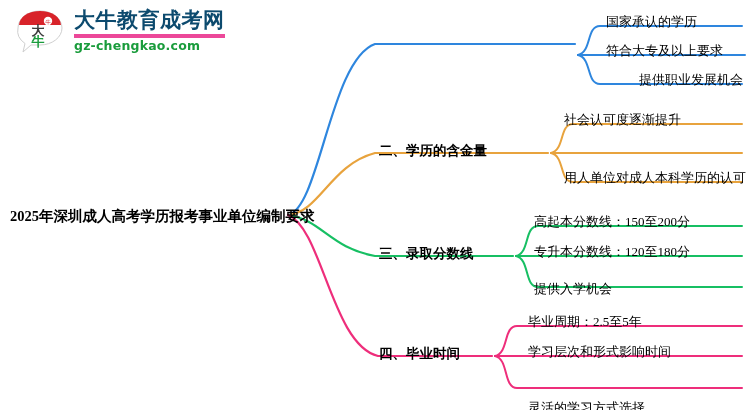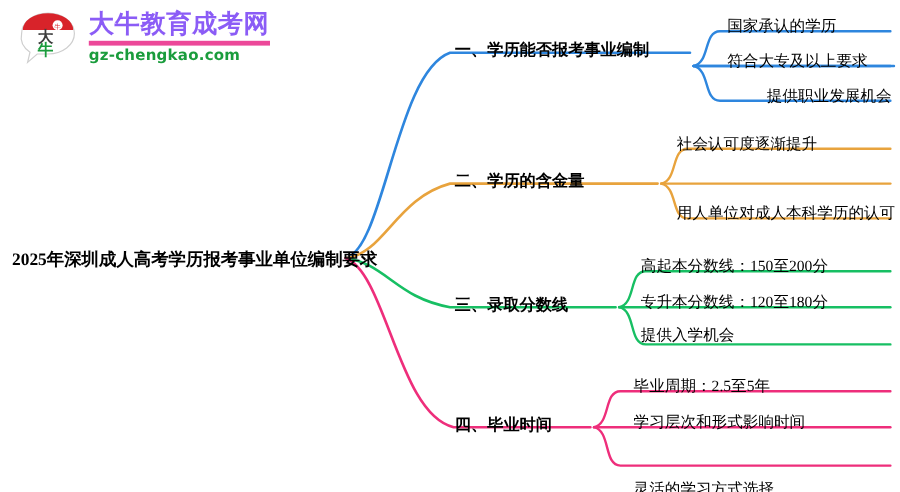--- a/index.html
+++ b/index.html
@@ -10,21 +10,21 @@
     overflow:hidden;
     position:relative;
   }
   #root{position:relative;width:750px;height:410px;}
 
   
   .logo{position:absolute;left:14px;top:8px;display:flex;align-items:center;gap:8px;}
   .logo-mark{position:relative;width:52px;height:46px;flex:0 0 auto;}
   .logo-text{display:flex;flex-direction:column;justify-content:center;line-height:1;}
   .logo-cn{
-    font-size:21px;font-weight:bold;color:#8b5cf6;letter-spacing:.5px;
+    font-size:21px;font-weight:bold;color:#0c4a6e;letter-spacing:.5px;
     font-family:"DejaVu Sans","Liberation Sans",sans-serif;
   }
   .logo-en{
     font-size:12.5px;font-weight:bold;color:#1a9c3c;letter-spacing:.2px;margin-top:3px;
     border-top:4px solid #ec4899;padding-top:2px;
   }
 
   
   svg#wires{position:absolute;left:0;top:0;width:750px;height:410px;}
 
@@ -80,32 +80,31 @@
 
       <path d="M288,215 C322,228 332,345 378,356 L492,356" stroke="#ee2e7b"></path>
       <path d="M495,356 C509,353 503,326 517,326 L742,326" stroke="#ee2e7b" stroke-width="2"></path>
       <path d="M495,356 L742,356" stroke="#ee2e7b" stroke-width="2"></path>
       <path d="M495,356 C509,359 503,388 517,388 L742,388" stroke="#ee2e7b" stroke-width="2"></path>
     </g>
   </svg>
 
   <div class="node title" style="left:10px;top:207px;">2025年深圳成人高考学历报考事业单位编制要求</div>
 
-  <div class="node branch" style="left:379px;top:33px;">一、学历能否报考事业编制</div>
   <div class="node leaf" style="left:606px;top:13px;">国家承认的学历</div>
   <div class="node leaf" style="left:606px;top:42px;">符合大专及以上要求</div>
   <div class="node leaf" style="left:606px;top:71px;margin-left:33px;">提供职业发展机会</div>
 
   <div class="node branch" style="left:379px;top:142px;">二、学历的含金量</div>
   <div class="node leaf" style="left:564px;top:111px;">社会认可度逐渐提升</div>
   <div class="node leaf" style="left:564px;top:169px;">用人单位对成人本科学历的认可</div>
 
   <div class="node branch" style="left:379px;top:245px;">三、录取分数线</div>
   <div class="node leaf" style="left:534px;top:213px;">高起本分数线：150至200分</div>
   <div class="node leaf" style="left:534px;top:243px;">专升本分数线：120至180分</div>
-  <div class="node leaf" style="left:534px;top:270px;">提供入学机会</div>
+  <div class="node leaf" style="left:534px;top:280px;">提供入学机会</div>
 
   <div class="node branch" style="left:379px;top:345px;">四、毕业时间</div>
   <div class="node leaf" style="left:528px;top:313px;">毕业周期：2.5至5年</div>
   <div class="node leaf" style="left:528px;top:343px;">学习层次和形式影响时间</div>
   <div class="node leaf" style="left:528px;top:375px;margin-top:24px;">灵活的学习方式选择</div>
 
 </div>
 
 </body></html>

